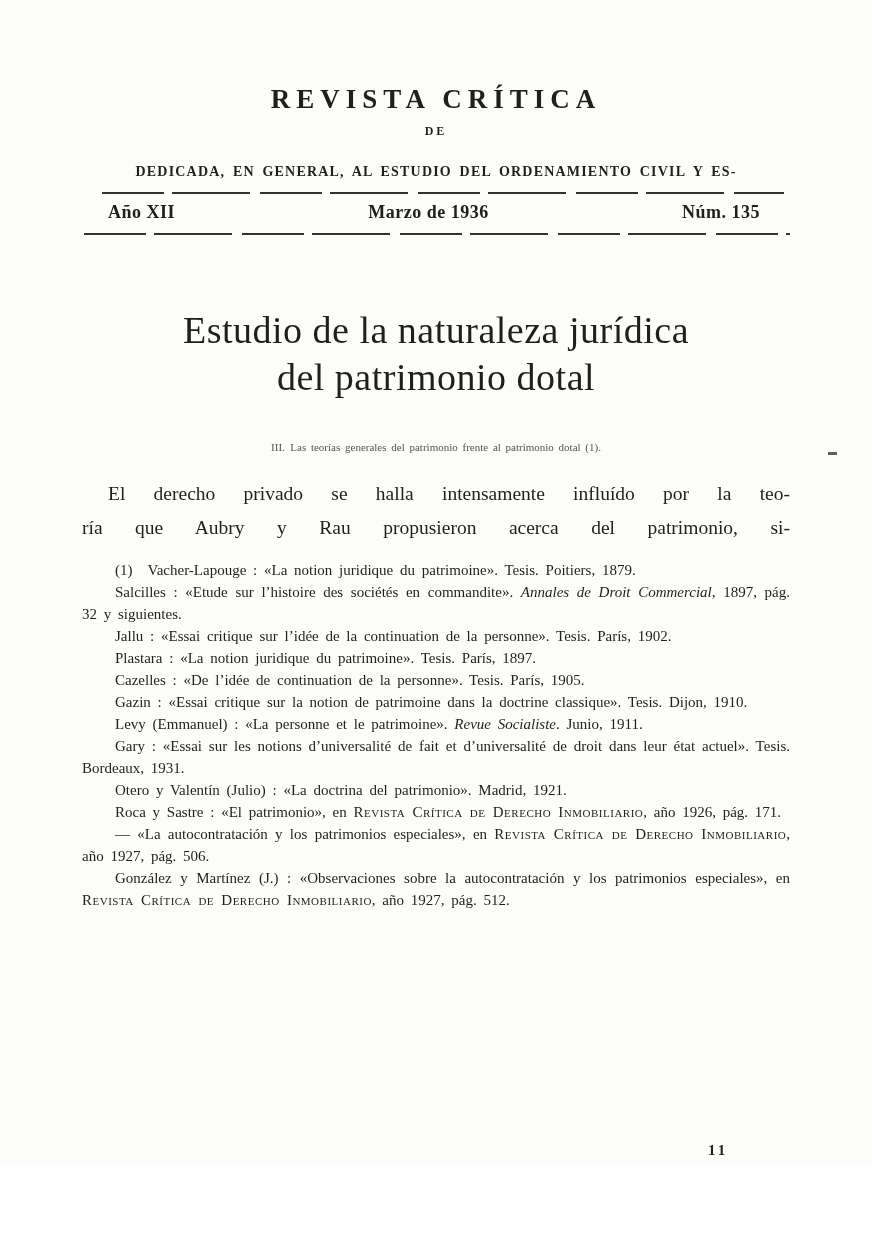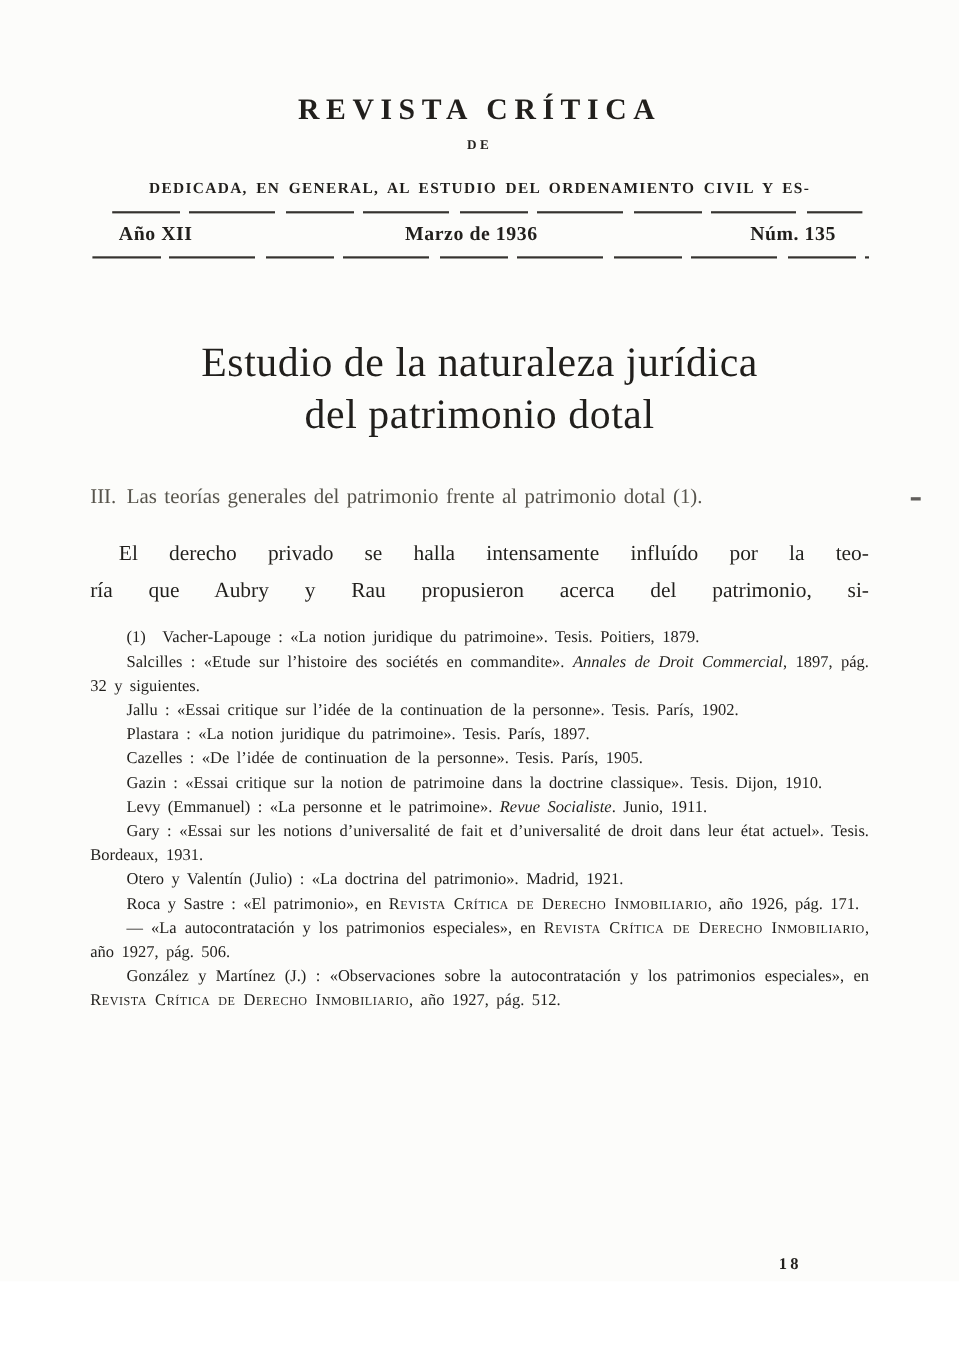--- a/index.html
+++ b/index.html
@@ -19,21 +19,21 @@
   .m-title2{text-align:center;font-size:34px;font-weight:400;letter-spacing:11px;word-spacing:26px;margin-top:8px;white-space:nowrap;}
   .m-ded{text-align:center;font-size:14px;font-weight:700;letter-spacing:1.2px;word-spacing:3px;line-height:26px;margin-top:20px;}
   
   .issue-bar{margin-top:7px;}
   .rule{height:2px;background:repeating-linear-gradient(90deg,#35332f 0 62px,rgba(0,0,0,0) 62px 70px,#35332f 70px 148px,rgba(0,0,0,0) 148px 158px);}
   .rule-top{margin:0 6px 0 20px;}
   .rule-bottom{margin:0 0 0 2px;}
   .issue-row{display:flex;justify-content:space-between;align-items:baseline;padding:8px 30px 10px 26px;font-size:18px;font-weight:700;letter-spacing:0.5px;}
   
   .a-title{margin:72px 0 0 0;text-align:center;font-size:38px;line-height:47px;font-weight:400;letter-spacing:0.5px;}
-  .a-section{margin-top:40px;text-align:left;font-size:19px;color:#57544c;word-spacing:2px;}
+  .a-section{margin-top:40px;text-align:center;font-size:11px;color:#57544c;word-spacing:2px;}
   .a-body{margin:24px 0 0 0;font-size:19.5px;line-height:33.5px;}
   .jline{display:block;text-align:justify;text-align-last:justify;}
   .jline.indent{text-indent:26px;}
   
   .footnotes{margin-top:15px;font-size:15px;line-height:22px;text-align:justify;word-spacing:3px;}
   .fn{margin:0;text-indent:33px;}
   .s-i{font-style:italic;}
   .s-sc{font-variant:small-caps;letter-spacing:0.5px;}
   
   .pageno{position:absolute;left:708px;top:1142px;font-size:15px;font-weight:700;letter-spacing:3px;}
@@ -84,16 +84,16 @@
         <p class="fn"><span>Gazin : «Essai critique sur la notion de patrimoine dans la doctrine classique». Tesis. Dijon, 1910.</span></p>
         <p class="fn"><span>Levy (Emmanuel) : «La personne et le patrimoine». </span><span class="s-i">Revue Socialiste</span><span>. Junio, 1911.</span></p>
         <p class="fn"><span>Gary : «Essai sur les notions d’universalité de fait et d’universalité de droit dans leur état actuel». Tesis. Bordeaux, 1931.</span></p>
         <p class="fn"><span>Otero y Valentín (Julio) : «La doctrina del patrimonio». Madrid, 1921.</span></p>
         <p class="fn"><span>Roca y Sastre : «El patrimonio», en </span><span class="s-sc">Revista Crítica de Derecho Inmobiliario</span><span>, año 1926, pág. 171.</span></p>
         <p class="fn"><span>— «La autocontratación y los patrimonios especiales», en </span><span class="s-sc">Revista Crítica de Derecho Inmobiliario</span><span>, año 1927, pág. 506.</span></p>
         <p class="fn"><span>González y Martínez (J.) : «Observaciones sobre la autocontratación y los patrimonios especiales», en </span><span class="s-sc">Revista Crítica de Derecho Inmobiliario</span><span>, año 1927, pág. 512.</span></p>
       </div>
   </main>
 
-  <div class="pageno">18</div>
+  <div class="pageno">11</div>
   <div class="artifact-dash"></div>
 
 </div>
 
 </body></html>

